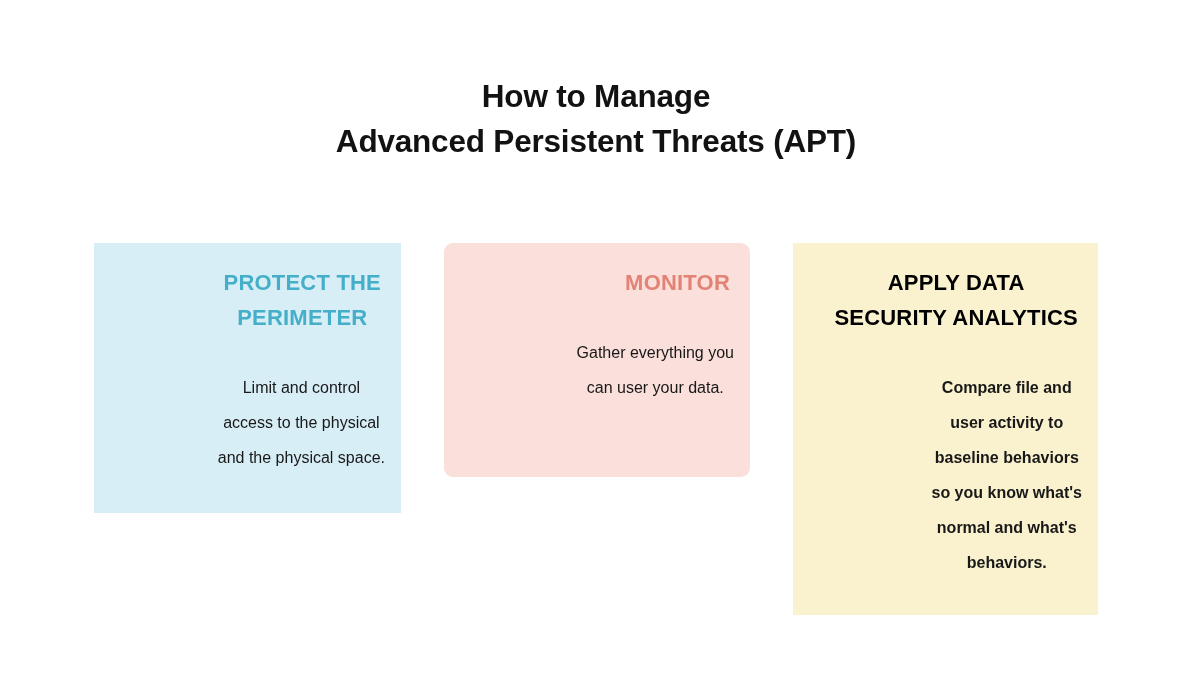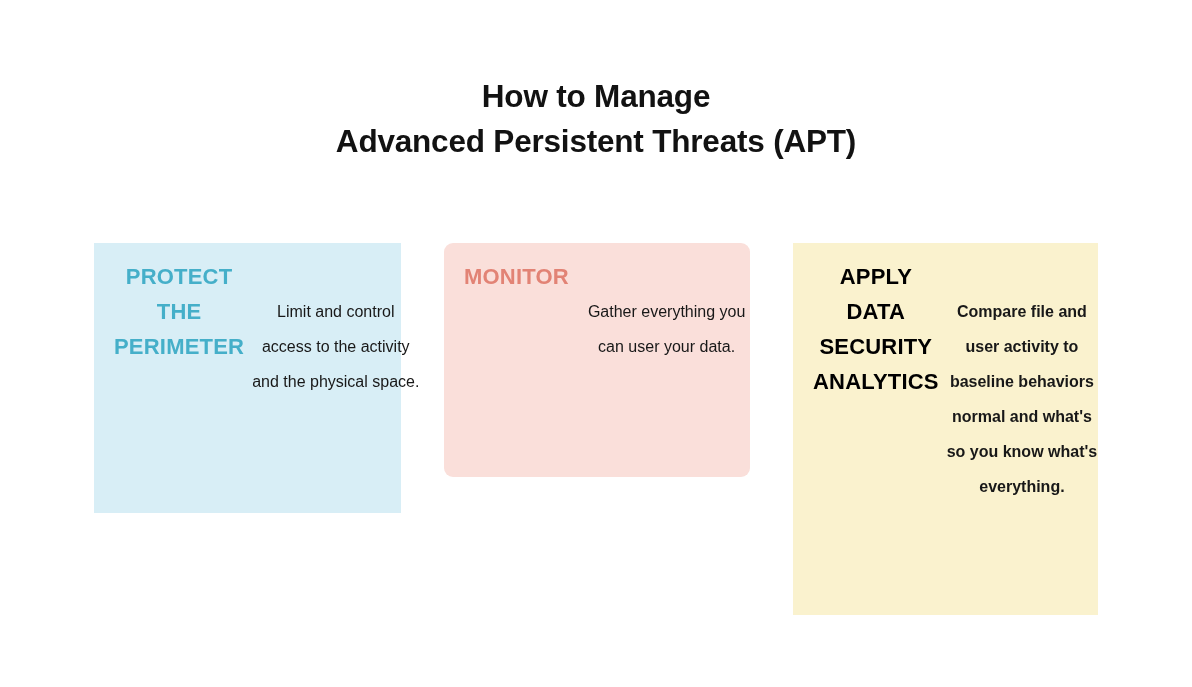--- a/index.html
+++ b/index.html
@@ -49,23 +49,23 @@
     width: 1004px;
     display: flex;
     flex-direction: row;
     align-items: flex-start;
     justify-content: space-between;
   }
 
   .card {
     box-sizing: border-box;
     display: flex;
-    flex-direction: row;
-    align-items: flex-start;
-    padding: 16px 14px 26px 14px;
+    flex-direction: column;
+    align-items: flex-end;
+    padding: 22px 14px 26px 14px;
   }
 
   .card-1 { width: 307px; min-height: 270px; background: #d8eef6; }
   .card-2 { width: 306px; min-height: 234px; background: #fadfda; border-radius: 9px; }
   .card-3 { width: 305px; min-height: 372px; background: #faf2ce; }
 
   .card-heading {
     font-size: 22px;
     font-weight: bold;
     line-height: 35px;
@@ -107,21 +107,21 @@
   <div class="cards-row">
 
     <div class="card card-1">
       <div class="card-heading">
         <span class="heading-line">PROTECT THE</span>
         <br>
         <span class="heading-line">PERIMETER</span>
       </div>
       <div class="card-body">
         <span class="body-line">Limit and control</span>
-        <span class="body-line">access to the activity</span>
+        <span class="body-line">access to the physical</span>
         <span class="body-line">and the physical space.</span>
       </div>
     </div>
 
     <div class="card card-2">
       <div class="card-heading">
         <span class="heading-line">MONITOR</span>
         <br>
       </div>
       <div class="card-body">
@@ -133,20 +133,20 @@
     <div class="card card-3">
       <div class="card-heading">
         <span class="heading-line">APPLY DATA</span>
         <br>
         <span class="heading-line">SECURITY ANALYTICS</span>
       </div>
       <div class="card-body">
         <span class="body-line">Compare file and</span>
         <span class="body-line">user activity to</span>
         <span class="body-line">baseline behaviors</span>
+        <span class="body-line">so you know what's</span>
         <span class="body-line">normal and what's</span>
-        <span class="body-line">so you know what's</span>
-        <span class="body-line">everything.</span>
+        <span class="body-line">behaviors.</span>
       </div>
     </div>
 
   </div>
 </div>
 
 </body></html>

